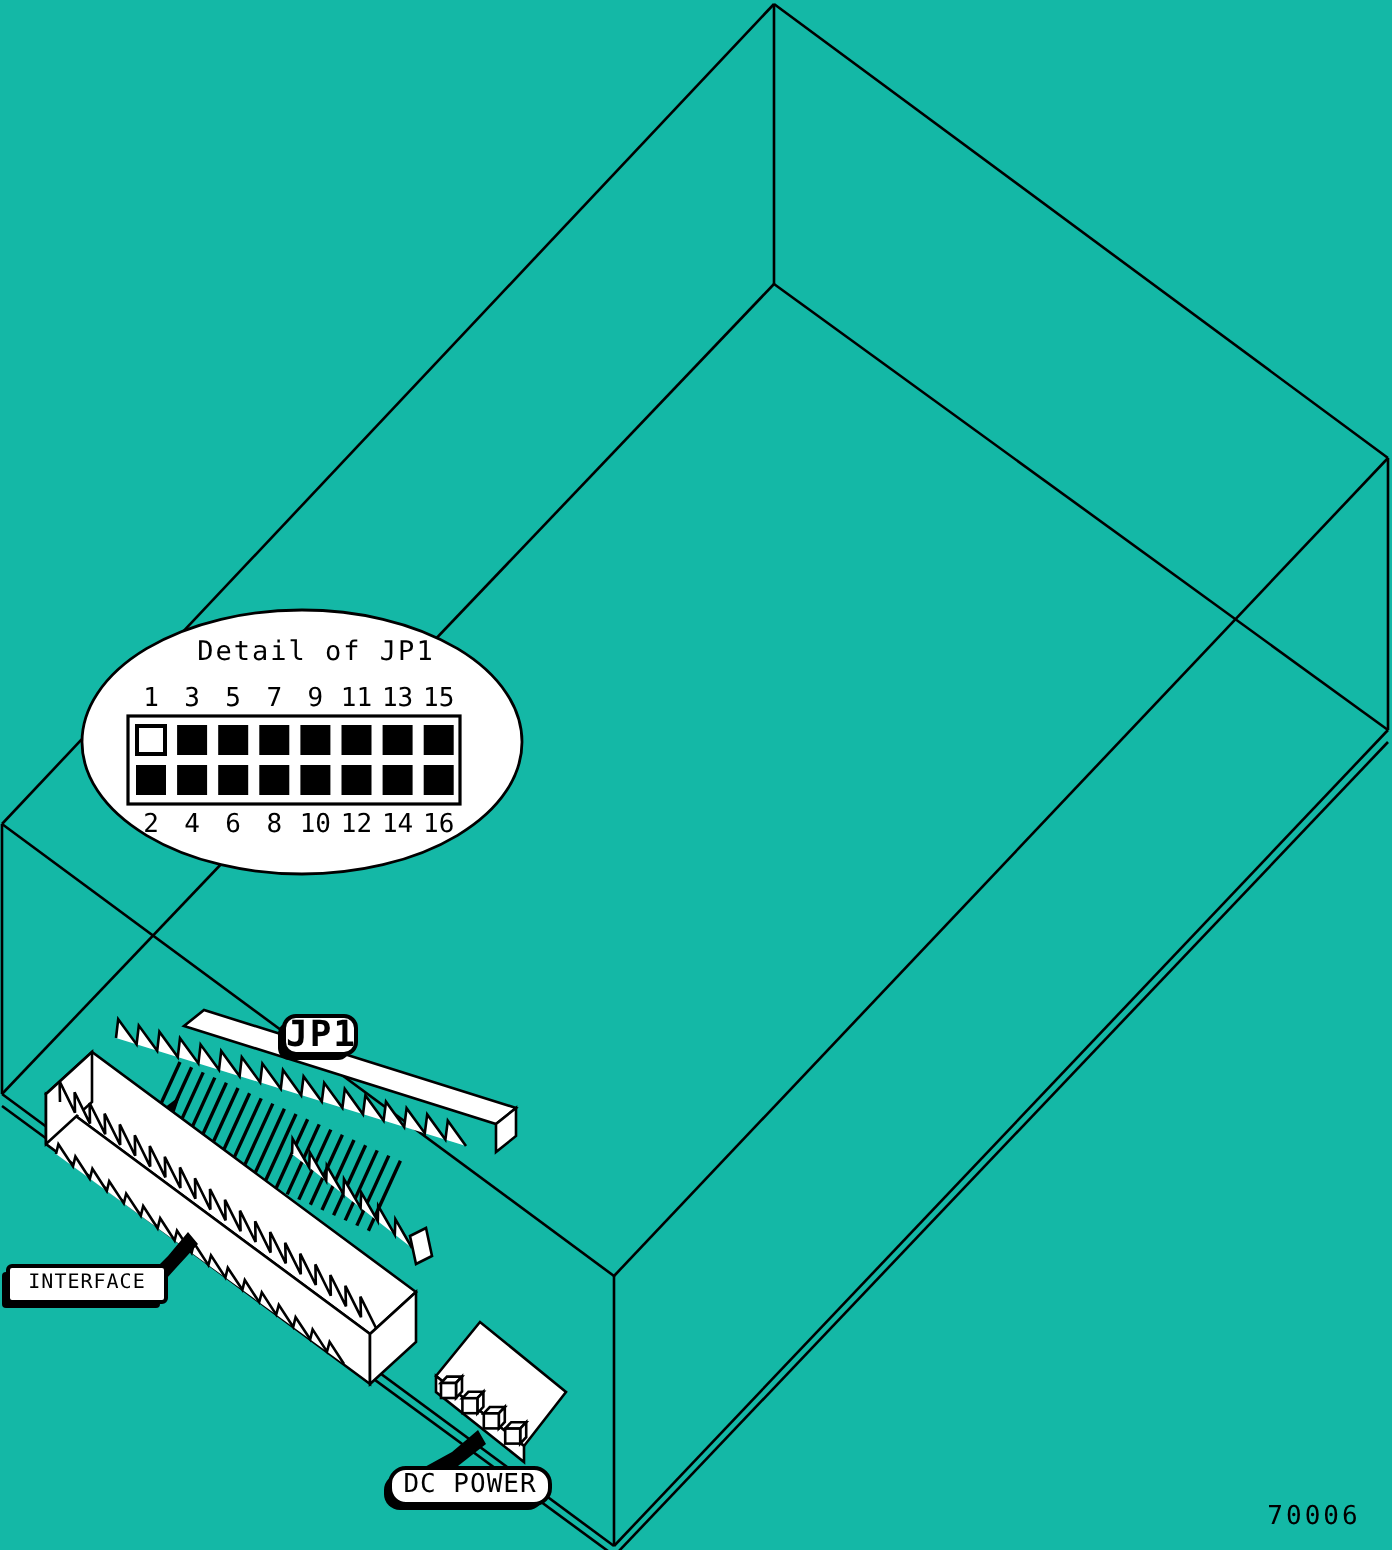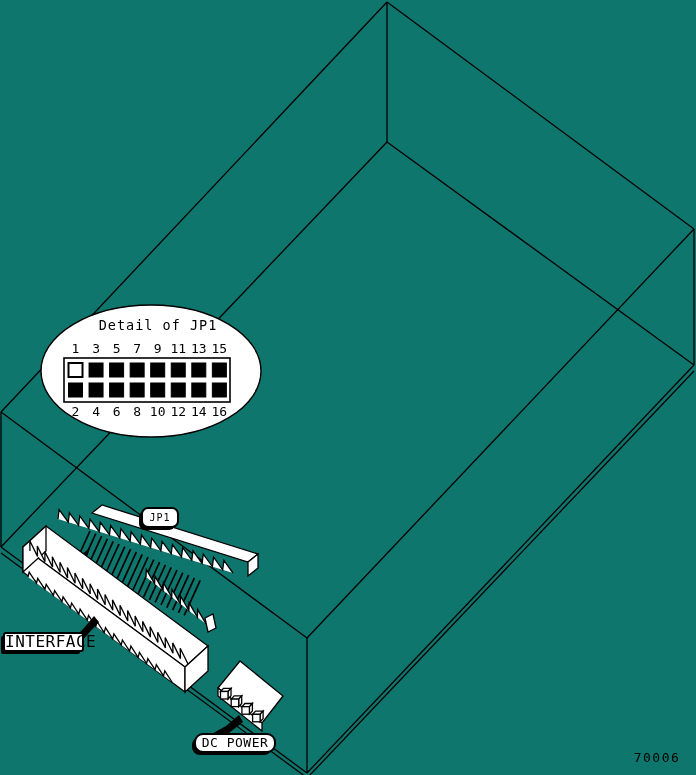--- a/index.html
+++ b/index.html
@@ -1,24 +1,24 @@
 <!DOCTYPE html>
 <html><head>
 <meta charset="utf-8">
 <style>
   html,body{margin:0;padding:0;background:#ffffff;}
-  .page{position:relative;width:696px;height:775px;background:#0f766e;overflow:hidden;
+  .page{position:relative;width:696px;height:775px;background:#14b8a6;overflow:hidden;
         font-family:"DejaVu Sans Mono","Liberation Mono",monospace;}
   svg{position:absolute;left:0;top:0;}
   svg text{font-family:"DejaVu Sans Mono","Liberation Mono",monospace;fill:#000;}
   .label{position:absolute;background:#fff;border:2.5px solid #000;color:#000;
          text-align:center;box-shadow:-3px 3px 0 -1px #000;white-space:nowrap;}
-  #jp1-label{left:141px;top:507px;width:34px;height:17px;font-size:10px;line-height:17px;
-             border-radius:7px;letter-spacing:1px;font-weight:400;}
-  #interface-label{left:3px;top:632px;width:77px;height:16px;font-size:16px;line-height:16px;
+  #jp1-label{left:141px;top:507px;width:34px;height:17px;font-size:18px;line-height:17px;
+             border-radius:7px;letter-spacing:1px;font-weight:700;}
+  #interface-label{left:3px;top:632px;width:77px;height:16px;font-size:10px;line-height:16px;
              border-radius:3px;border-width:2px;letter-spacing:0.5px;}
   #dc-power-label{left:146px;top:733px;width:78px;height:16px;font-size:13px;line-height:16px;
              border-radius:9px;letter-spacing:0.5px;margin-left:48px;}
 </style>
 </head>
 <body>
 
 <div class="page">
 
   <svg id="fig" width="696" height="775" viewBox="0 0 696 775">

